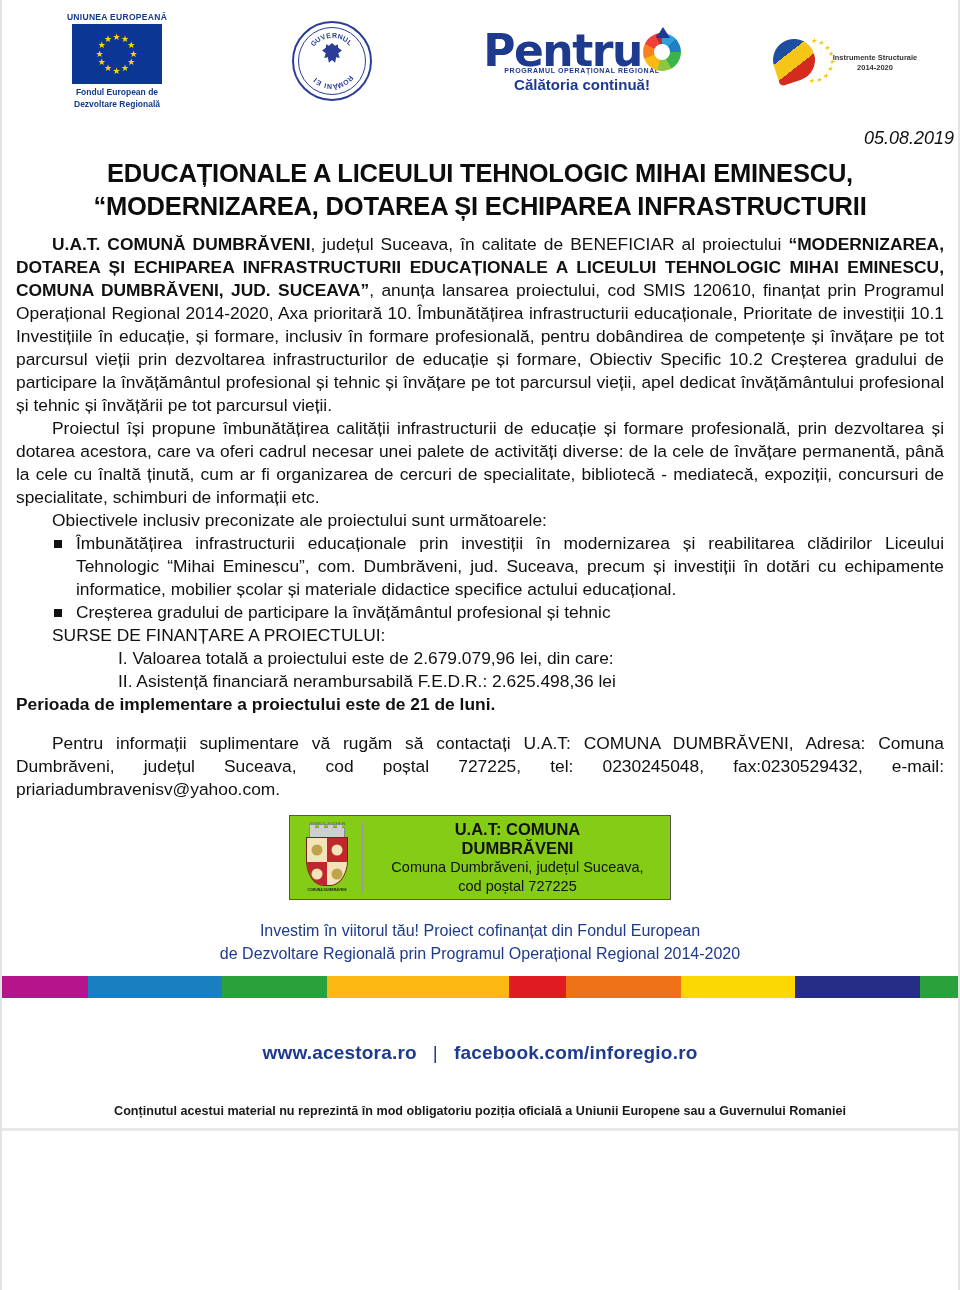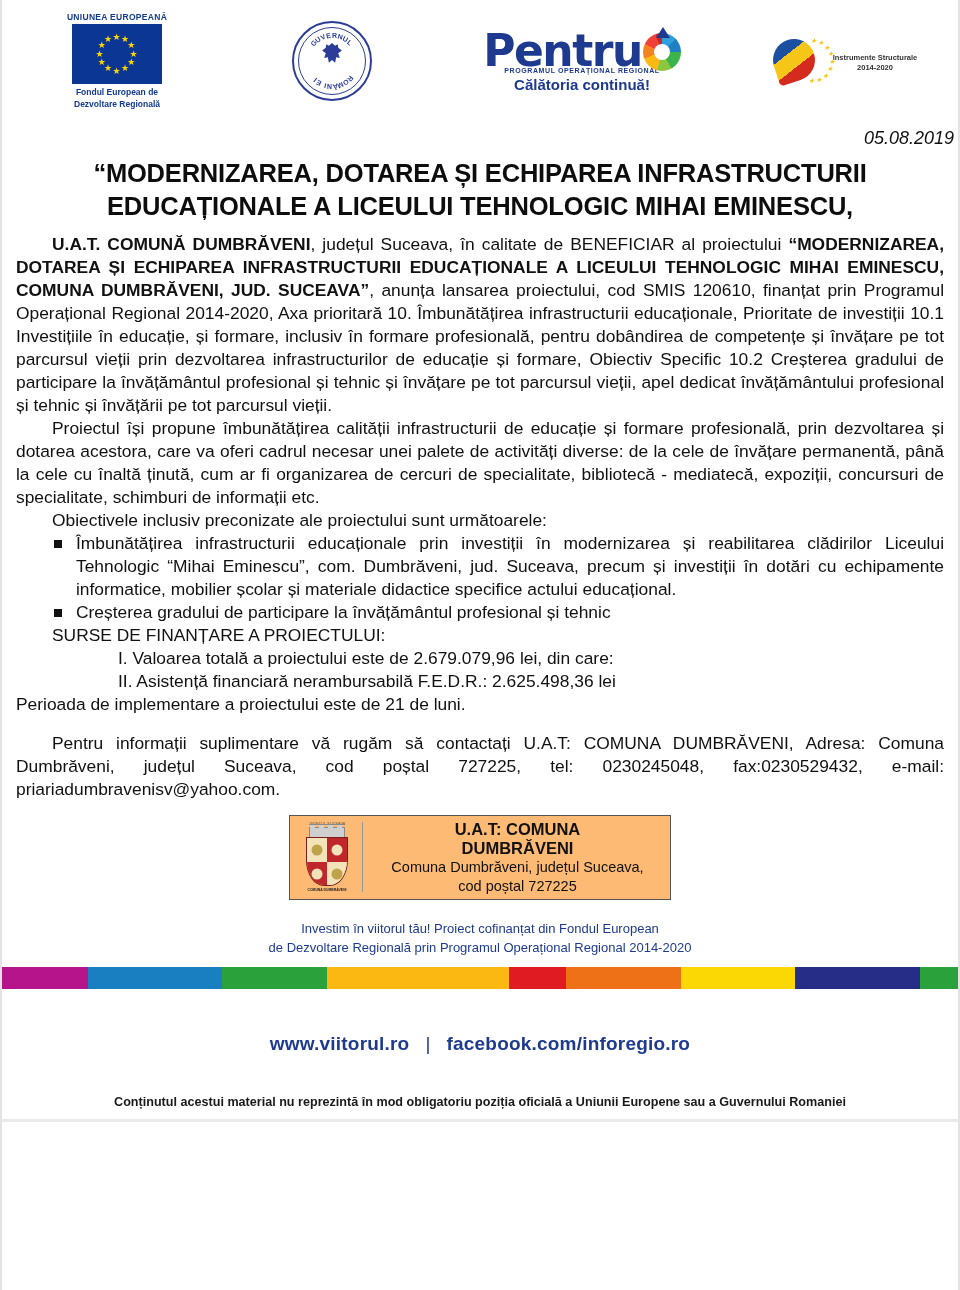--- a/index.html
+++ b/index.html
@@ -139,21 +139,21 @@
 
   
   .body{
     padding:4px 14px 0 14px;
     font-size:17.4px;
     line-height:1.32;
     text-align:justify;
     color:#111;
   }
   .body p{ margin:0 0 0 0; text-indent:36px; }
-  .body p.noindent{ text-indent:0; }
+  .body p.noindent{ text-indent:0;font-weight:bold; }
   .b{ font-weight:700; }
 
   ul.objectives{
     list-style:none;
     margin:0;
     padding:0 0 0 60px;
   }
   ul.objectives li{
     position:relative;
     text-align:justify;
@@ -171,21 +171,21 @@
   .fin-item{ text-indent:0; padding-left:66px; }
 
   
   .stamp-area{ display:flex; justify-content:center; margin-top:14px; }
   .stamp-box{
     border:1.5px solid #555;
     width:382px;
     display:flex;
     align-items:center;
     padding:4px 6px;
-    background:#fdba74;
+    background:#84cc16;
     box-sizing:border-box;
   }
   .coa{
     width:62px;
     display:flex;flex-direction:column;align-items:center;
     border-right:1px solid #999;
     padding-right:4px;
     margin-right:8px;
   }
   .coa-cap{ font-size:3.6px; color:#555; letter-spacing:.2px; margin-bottom:1px; white-space:nowrap;}
@@ -219,21 +219,21 @@
   .coa-foot{ font-size:3.4px;font-weight:700;color:#222;margin-top:2px;white-space:nowrap;}
 
   .stamp-txt{ flex:1; text-align:center; }
   .stamp-t1{ font-size:16.5px;font-weight:700;line-height:1.18;color:#111;}
   .stamp-t2{ font-size:14.5px;line-height:1.2;color:#111;margin-top:1px;}
 
   
   .slogan{
     text-align:center;
     color:#1d3a8f;
-    font-size:13px;
+    font-size:16px;
     line-height:1.42;
     font-weight:500;
     margin-top:20px;
   }
   .slogan-small{
     text-align:center;
     color:#1d3a8f;
     font-size:13.2px;
     font-weight:700;
     margin-top:14px;
@@ -351,22 +351,22 @@
         </div>
       </div>
     </div>
 
   </div>
 
 
   <div class="date-row">05.08.2019</div>
 
   <div class="main-title">
+    <div>EDUCAȚIONALE A LICEULUI TEHNOLOGIC MIHAI EMINESCU,</div>
     <div>“MODERNIZAREA, DOTAREA ȘI ECHIPAREA INFRASTRUCTURII</div>
-    <div>EDUCAȚIONALE A LICEULUI TEHNOLOGIC MIHAI EMINESCU,</div>
   </div>
 
   <div class="body">
 
     <p><span class="b">U.A.T. COMUNĂ DUMBRĂVENI</span><span>, județul Suceava, în calitate de BENEFICIAR al proiectului </span><span class="b">“MODERNIZAREA, DOTAREA ȘI ECHIPAREA INFRASTRUCTURII EDUCAȚIONALE A LICEULUI TEHNOLOGIC MIHAI EMINESCU, COMUNA DUMBRĂVENI, JUD. SUCEAVA”</span><span>, anunța lansarea proiectului, cod SMIS 120610, finanțat prin Programul Operațional Regional 2014-2020, Axa prioritară 10. Îmbunătățirea infrastructurii educaționale, Prioritate de investiții 10.1 Investițiile în educație, și  formare, inclusiv în formare profesională, pentru dobândirea de competențe și învățare pe tot parcursul vieții prin dezvoltarea infrastructurilor de educație și formare, Obiectiv Specific 10.2 Creșterea gradului de participare la învățământul profesional și tehnic și învățare pe tot parcursul vieții, apel dedicat învățământului profesional și tehnic și învățării pe tot parcursul vieții.</span></p>
 
     <p>Proiectul își propune îmbunătățirea calității infrastructurii de educație și formare profesională, prin dezvoltarea și dotarea acestora, care va oferi cadrul necesar unei palete de activități diverse: de la cele de învățare permanentă, până la cele cu înaltă ținută, cum ar fi organizarea de cercuri de specialitate, bibliotecă - mediatecă, expoziții, concursuri de specialitate, schimburi de informații etc.</p>
 
     <p>Obiectivele inclusiv preconizate ale proiectului sunt următoarele:</p>
 
@@ -425,19 +425,19 @@
       <div style="background: rgb(42, 161, 58); width: 11%;"></div>
       <div style="background: rgb(251, 183, 18); width: 19%;"></div>
       <div style="background: rgb(224, 27, 34); width: 6%;"></div>
       <div style="background: rgb(238, 113, 23); width: 12%;"></div>
       <div style="background: rgb(251, 215, 4); width: 12%;"></div>
       <div style="background: rgb(38, 45, 134); width: 13%;"></div>
       <div style="background: rgb(42, 161, 58); width: 4%;"></div>
     </div>
 
   <div class="urls">
-    <span>www.viitorul.ro</span><span class="sep">|</span><span>facebook.com/inforegio.ro</span>
+    <span>www.acestora.ro</span><span class="sep">|</span><span>facebook.com/inforegio.ro</span>
   </div>
 
   <div class="disclaimer">Conținutul acestui material nu reprezintă în mod obligatoriu poziția oficială a Uniunii Europene sau a Guvernului Romaniei</div>
 
   <div class="bottom-rule"></div>
 </div>
 
 </body></html>

